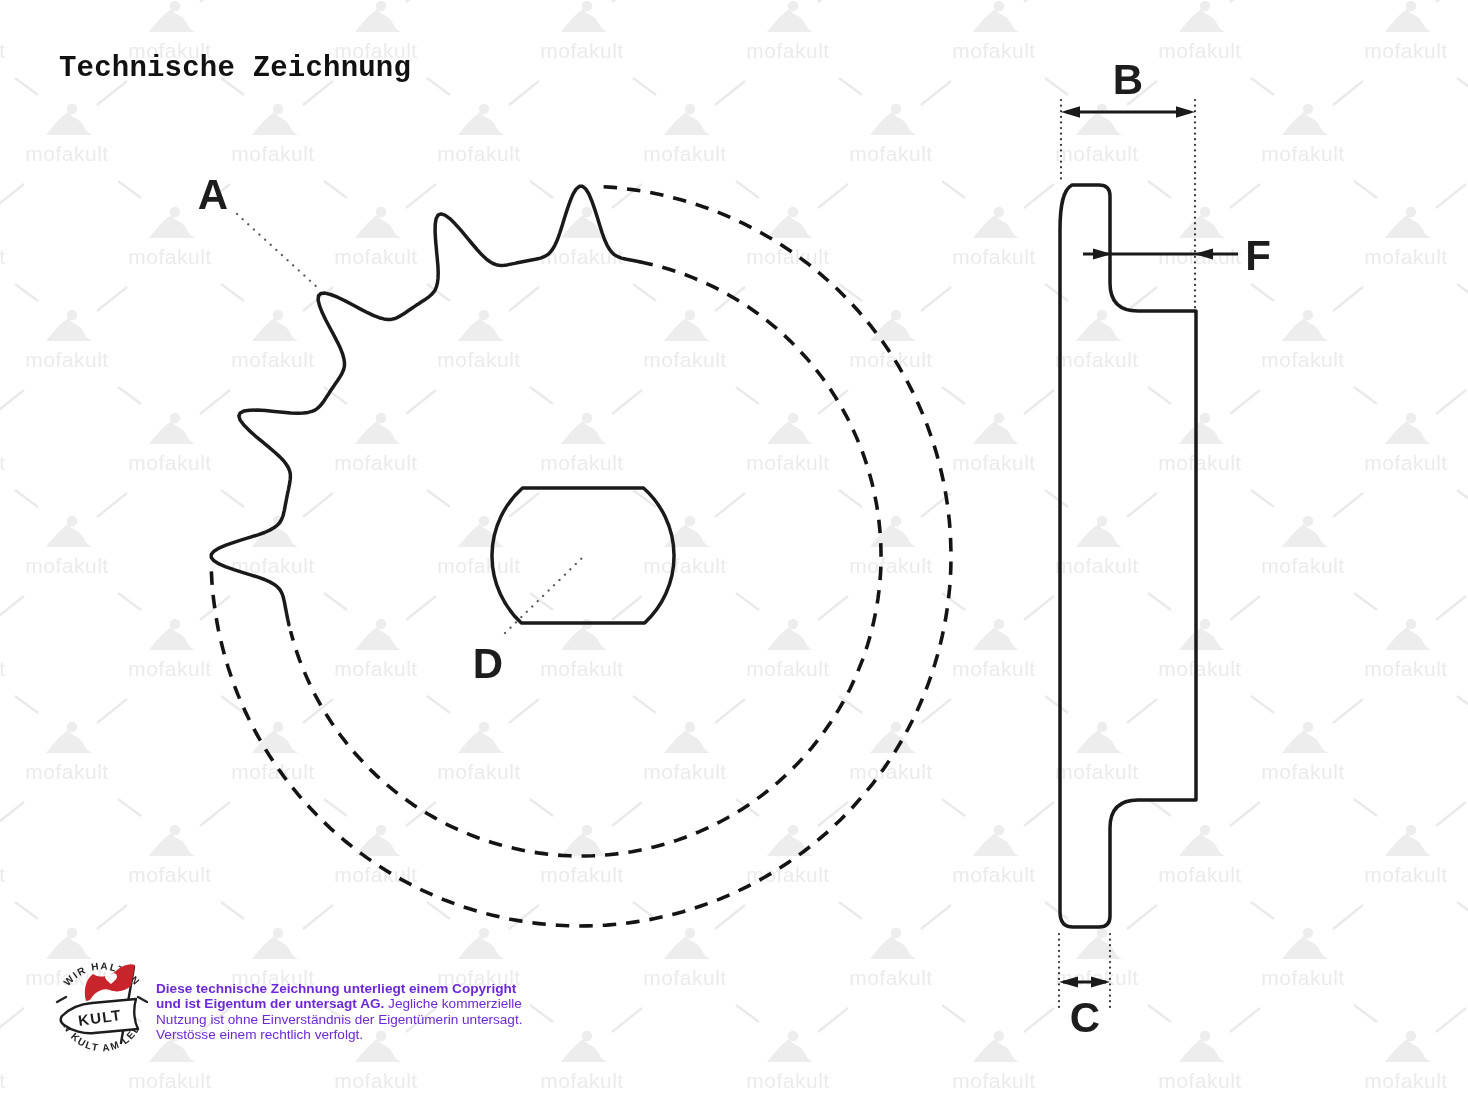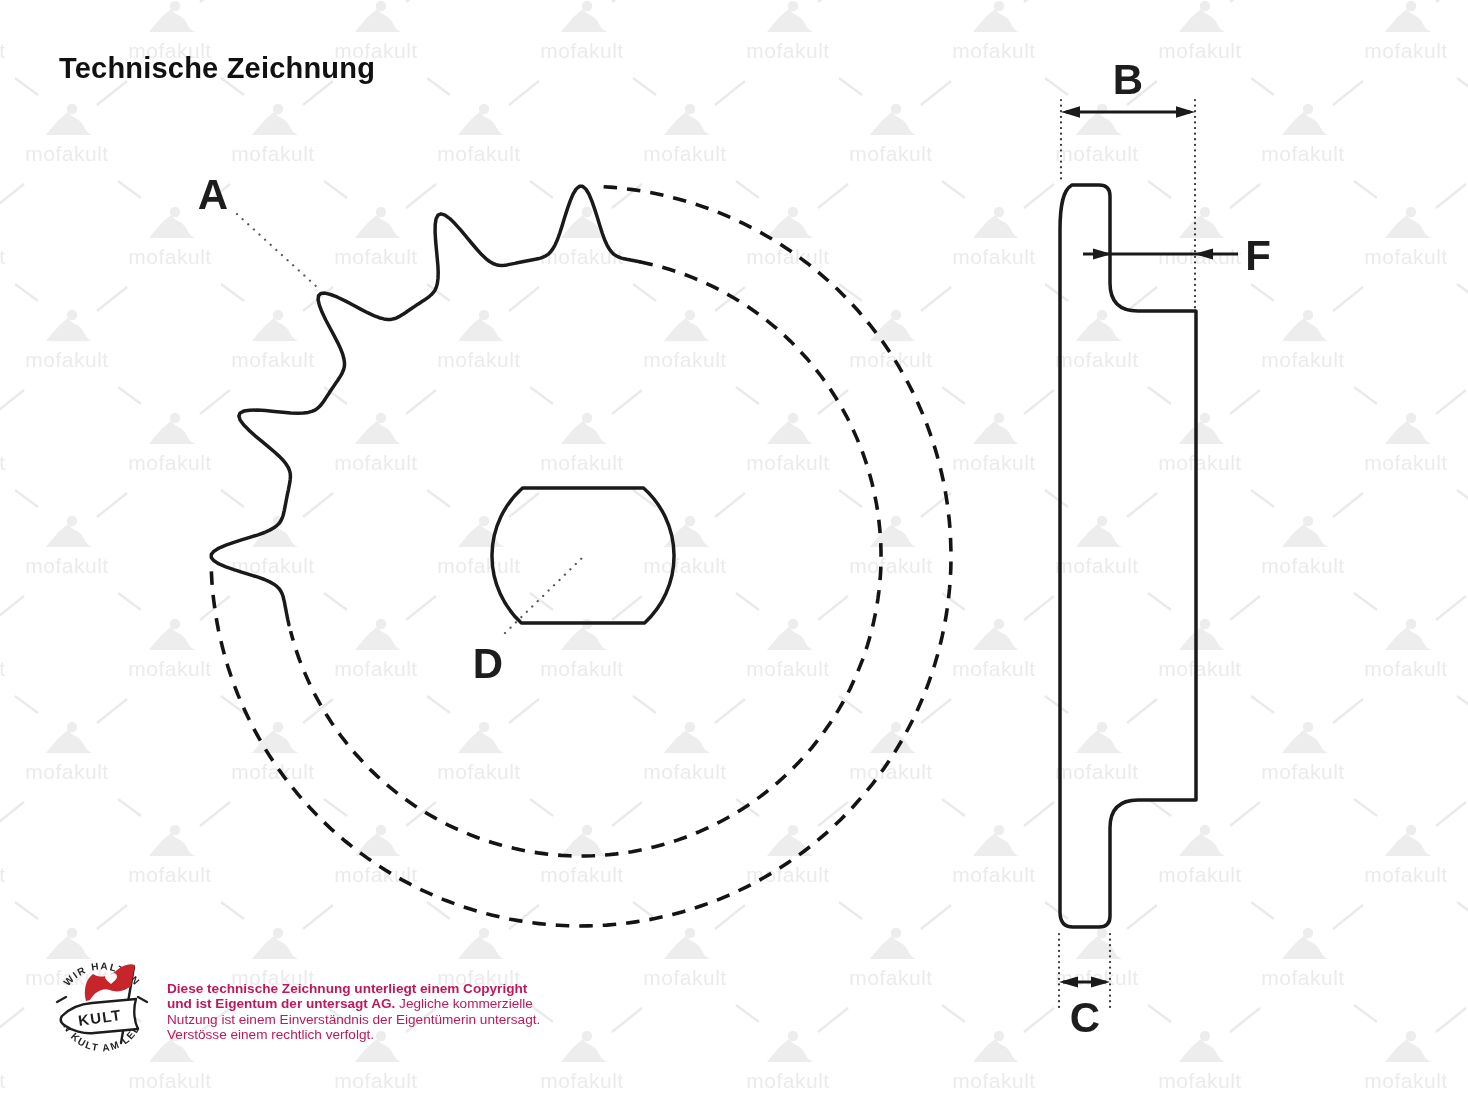--- a/index.html
+++ b/index.html
@@ -3,24 +3,24 @@
 <meta charset="utf-8">
 <style>
   html,body{margin:0;padding:0;}
   body{
     width:1468px;height:1101px;position:relative;background:#ffffff;overflow:hidden;
     font-family:"Liberation Sans",sans-serif;
   }
   #stage{position:absolute;left:0;top:0;}
   .page-title{
     position:absolute;left:59px;top:52px;font-size:29px;font-weight:700;
-    color:#111;letter-spacing:0.2px;
+    color:#111;letter-spacing:0.2px;font-family:Liberation Mono, monospace;
   }
   .footer-text{
-    position:absolute;left:167px;top:981px;width:400px;color:#be185d;
+    position:absolute;left:156px;top:981px;width:400px;color:#6d28d9;
   }
   .ft-line{font-size:13.6px;line-height:15.3px;white-space:nowrap;}
   .ft-b{font-weight:700;}
   .ft-n{font-weight:400;text-align:right;}
   
   svg text{font-family:"Liberation Sans",sans-serif;}
   .draw-line{stroke:#1a1a1a;stroke-width:3.5;fill:none;stroke-linecap:round;stroke-linejoin:round;}
   .dash-circle{stroke:#141414;stroke-width:3.6;fill:none;stroke-dasharray:13.5 10;stroke-linecap:butt;}
   .dim-line{stroke:#1a1a1a;stroke-width:3;fill:none;}
   .dim-arrow{fill:#1a1a1a;stroke:none;}
@@ -297,18 +297,18 @@
 <div class="page-title">Technische Zeichnung</div>
 
 <div class="footer-text">
   <div class="ft-line">
     <span class="ft-b">Diese technische Zeichnung unterliegt einem Copyright</span><span class="ft-n"></span>
   </div>
   <div class="ft-line">
     <span class="ft-b">und ist Eigentum der untersagt AG.</span><span class="ft-n"> Jegliche kommerzielle</span>
   </div>
   <div class="ft-line">
-    <span class="ft-b"></span><span class="ft-n">Nutzung ist einem Einverständnis der Eigentümerin untersagt.</span>
+    <span class="ft-b"></span><span class="ft-n">Nutzung ist ohne Einverständnis der Eigentümerin untersagt.</span>
   </div>
   <div class="ft-line">
     <span class="ft-b"></span><span class="ft-n">Verstösse einem rechtlich verfolgt.</span>
   </div>
 </div>
 
 </body></html>

